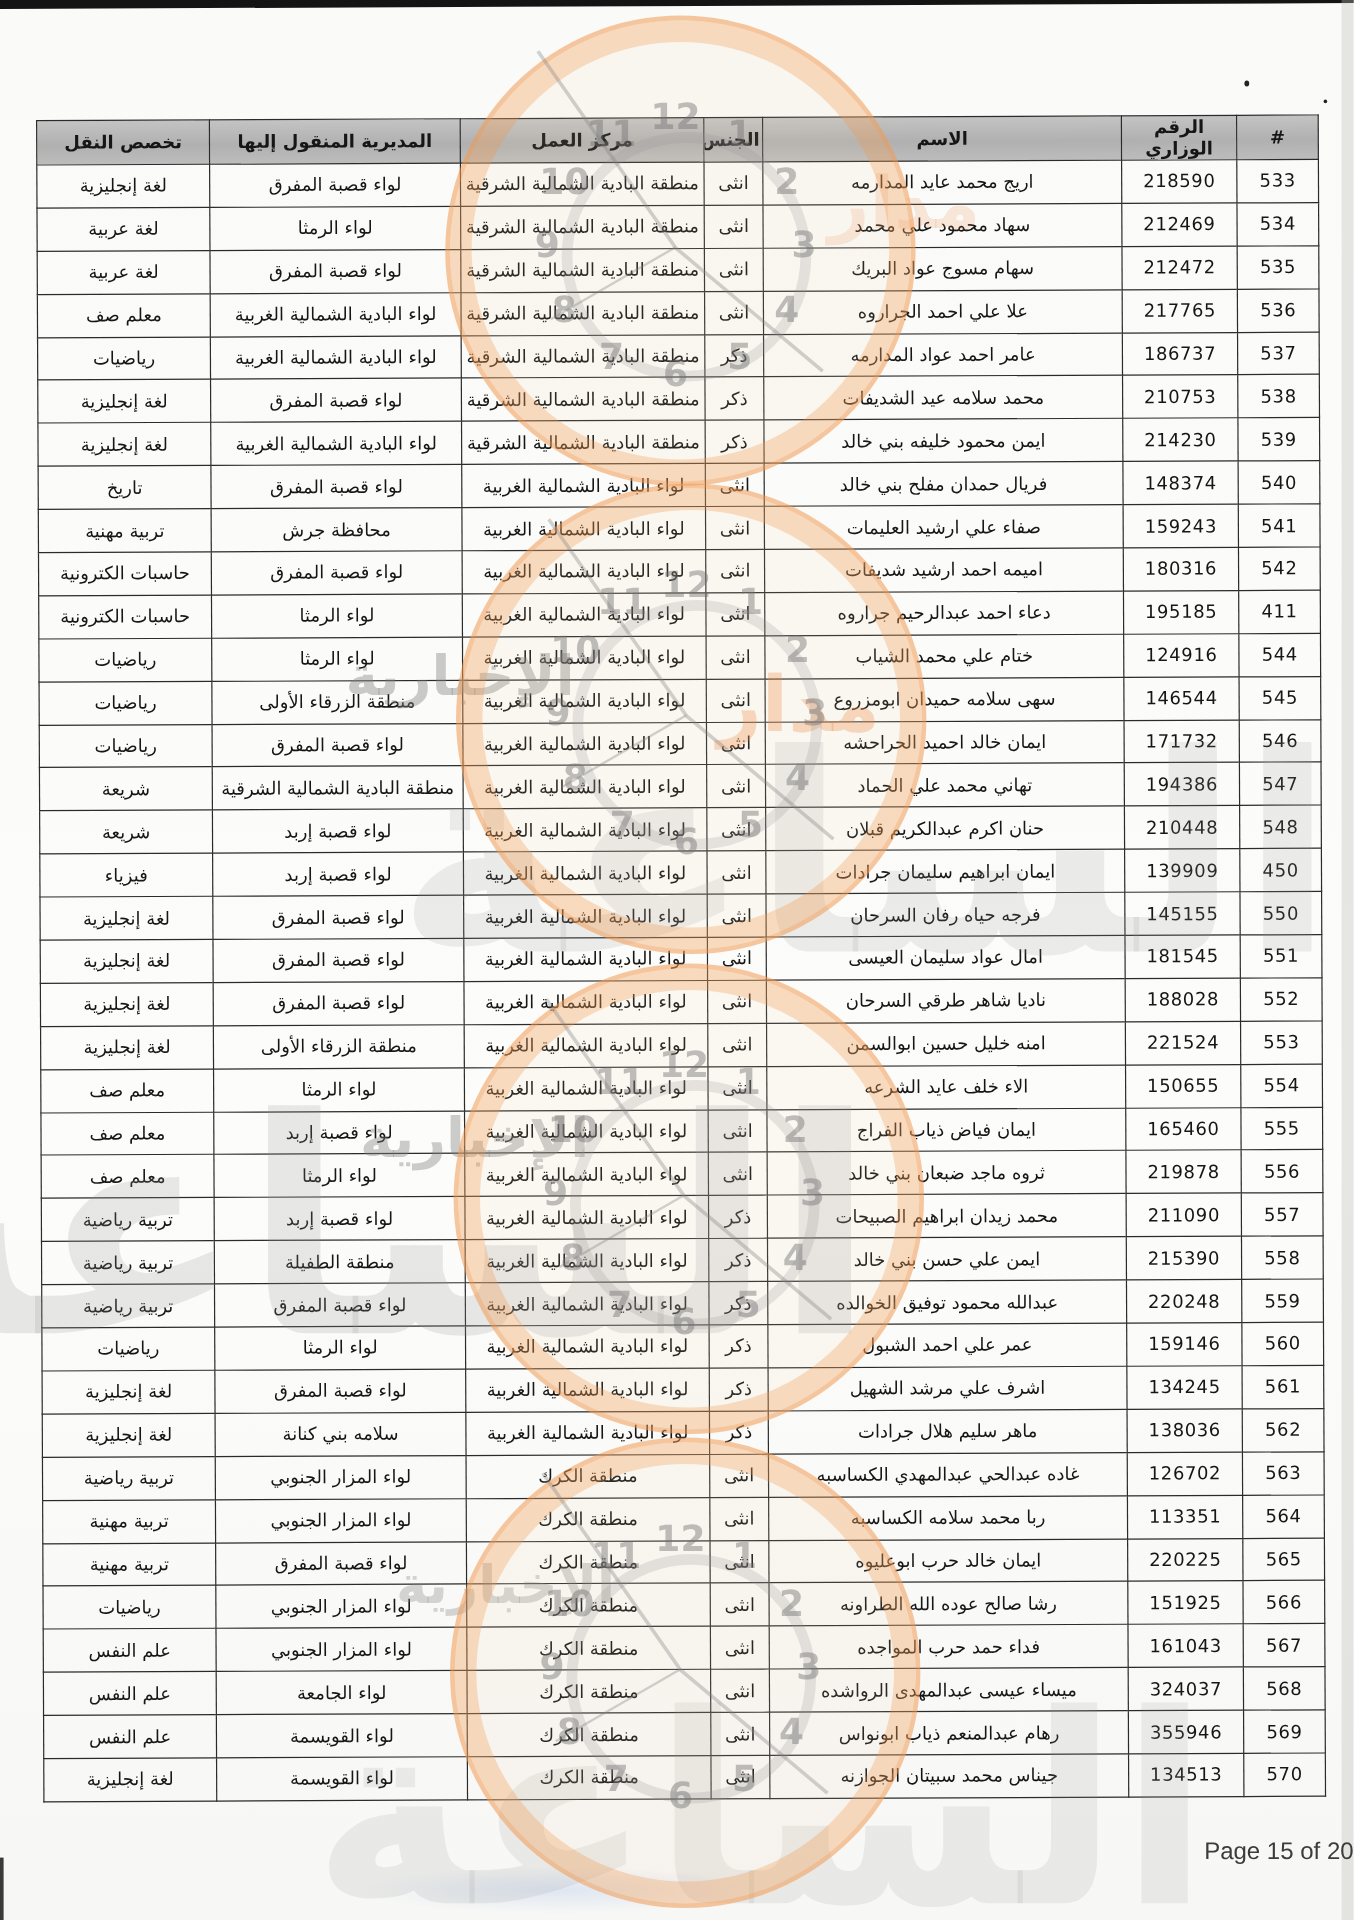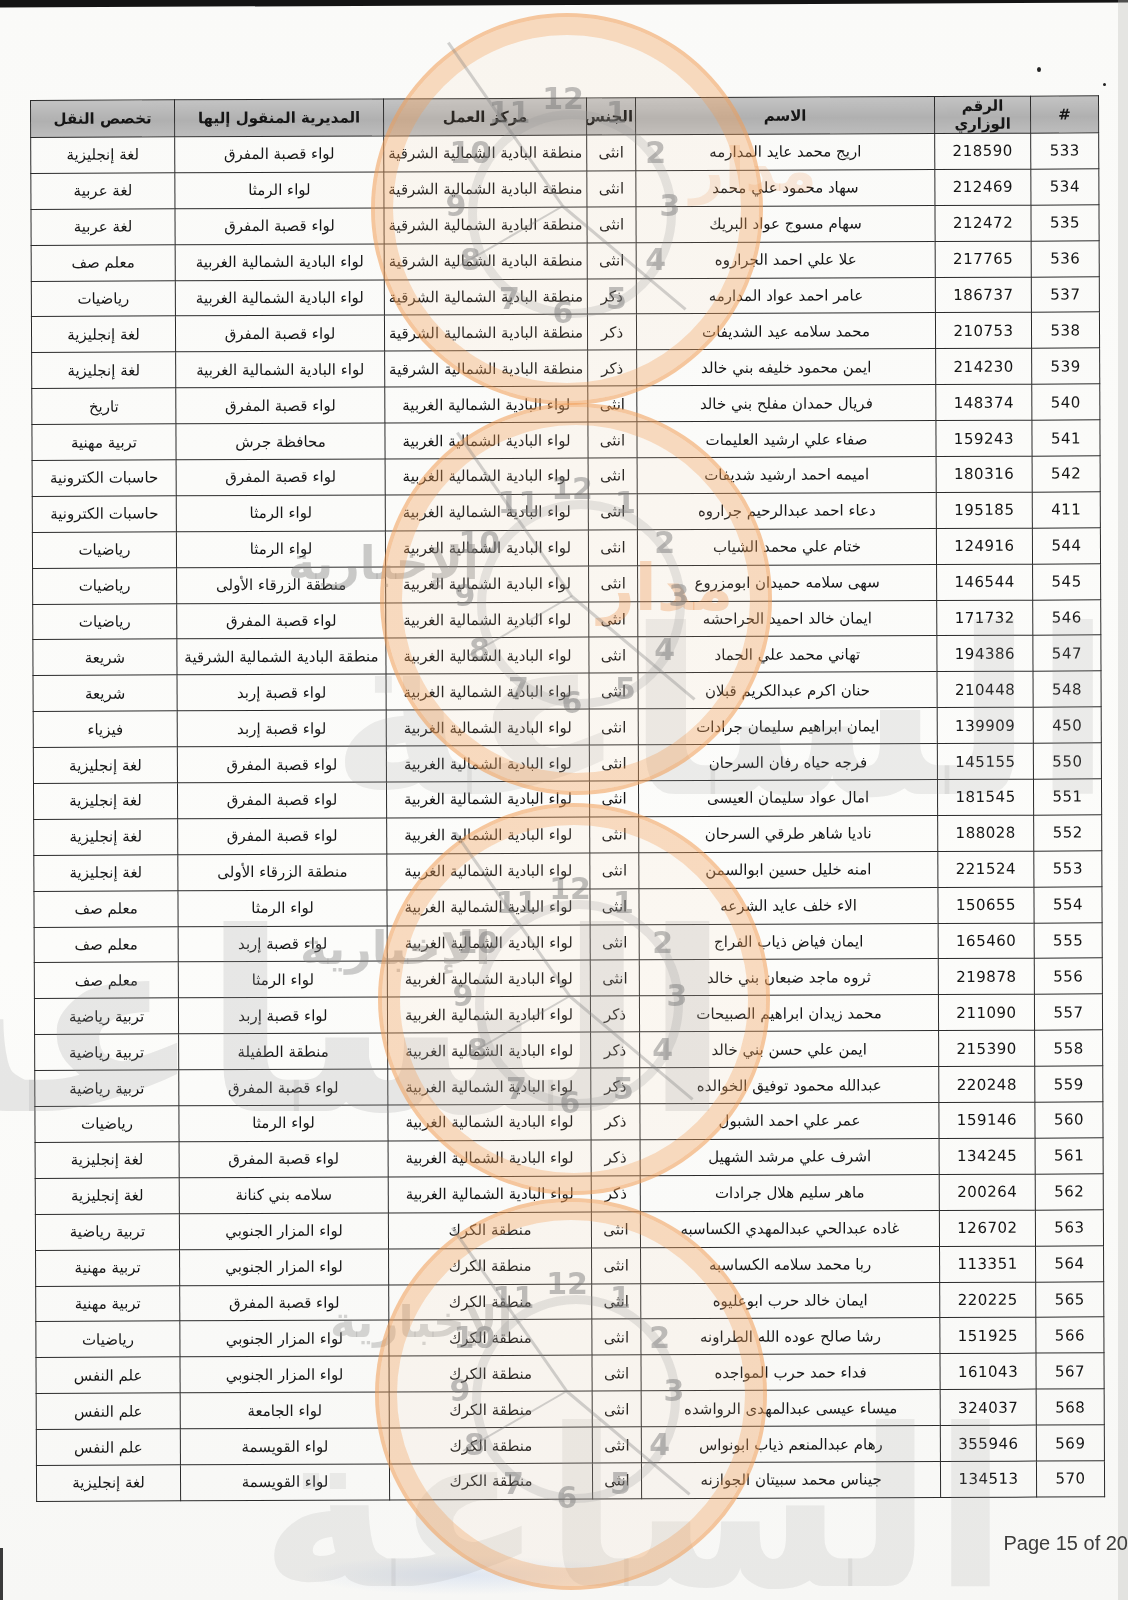--- a/index.html
+++ b/index.html
@@ -357,21 +357,21 @@
           <td class="c-idx">561</td>
           <td class="c-min">134245</td>
           <td class="c-name">اشرف علي مرشد الشهيل</td>
           <td class="c-gen">ذكر</td>
           <td class="c-ctr">لواء البادية الشمالية الغربية</td>
           <td class="c-dir">لواء قصبة المفرق</td>
           <td class="c-spec">لغة إنجليزية</td>
         </tr>
         <tr>
           <td class="c-idx">562</td>
-          <td class="c-min">200264</td>
+          <td class="c-min">138036</td>
           <td class="c-name">ماهر سليم هلال جرادات</td>
           <td class="c-gen">ذكر</td>
           <td class="c-ctr">لواء البادية الشمالية الغربية</td>
           <td class="c-dir">سلامه بني كنانة</td>
           <td class="c-spec">لغة إنجليزية</td>
         </tr>
         <tr>
           <td class="c-idx">563</td>
           <td class="c-min">126702</td>
           <td class="c-name">غاده عبدالحي عبدالمهدي الكساسبه</td>

